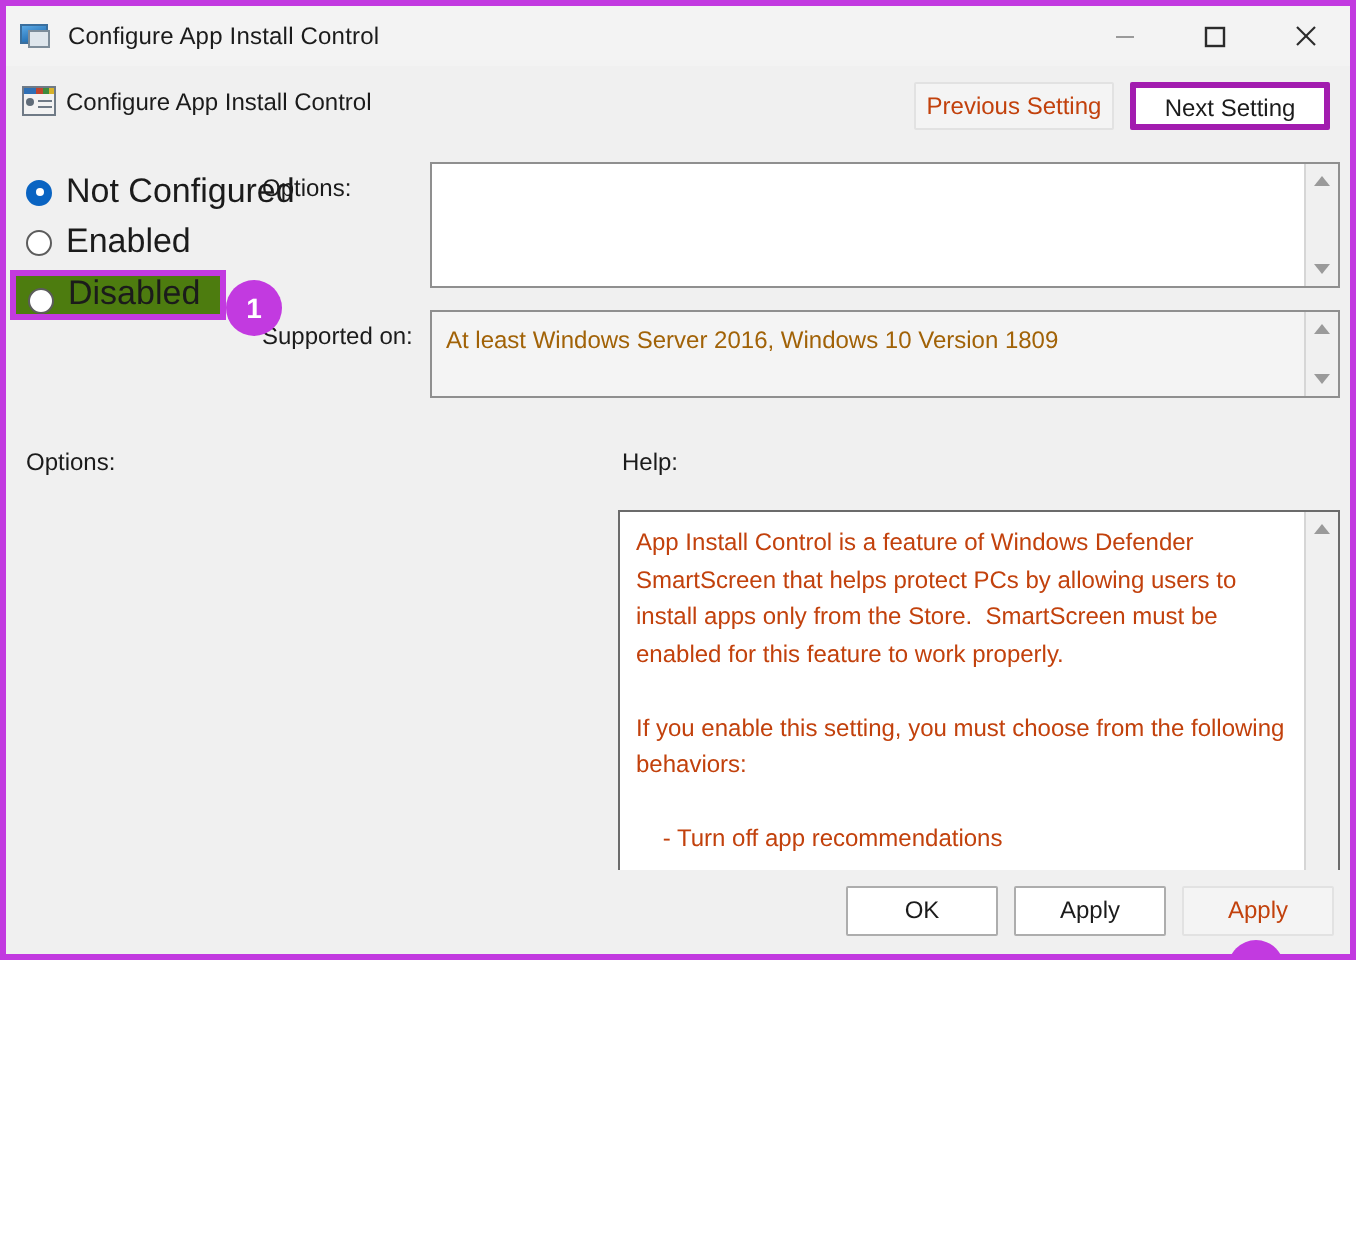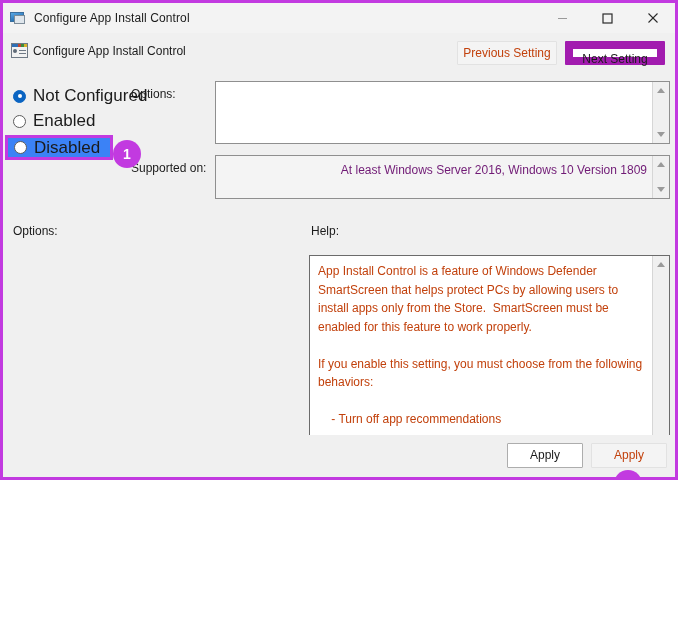--- a/index.html
+++ b/index.html
@@ -154,21 +154,21 @@
     text-align: center;
     box-sizing: border-box;
     border-radius: 1px;
   }
   .btn.disabled {
     color: #c2410c;
     background: #f4f4f4;
     border: 1px solid #e2e2e2;
   }
   .btn.focused {
-    border: 8px solid #a21caf;
+    border: 3px solid #a21caf;
     line-height: 20px;
   }
 
   
   .toparea {
     position: absolute;
     left: 0; top: 72px;
     width: 672px;
     height: 140px;
   }
@@ -209,24 +209,25 @@
   }
   .radio-label {
     font-size: 17px;
     color: #1b1b1b;
     white-space: nowrap;
   }
   .radio-row.highlighted {
     position: relative;
     width: 108px;
     border: 3px solid #c23ae0;
-    background: #3b82f6;
+    background: #4d7c0f;
     height: 25px;
     margin-left: -4px;
     padding-left: 6px;
+    align-items: flex-end;
   }
 
   .lbl {
     position: absolute;
     font-size: 12px;
     color: #1b1b1b;
     white-space: nowrap;
   }
   #comment-label { left: 128px; top: 12px; }
   #supported-label { left: 128px; top: 86px; }
@@ -244,23 +245,22 @@
   #supported-field {
     left: 212px; top: 80px;
     width: 455px; height: 44px;
     background: #f4f4f4;
   }
   .field-text {
     position: absolute;
     left: 7px; top: 7px;
     right: 22px;
     font-size: 12px;
-    color: #701a75;
+    color: #a16207;
     line-height: 15px;
-    text-align: right;
   }
 
   
   .vscroll {
     position: absolute;
     right: 0; top: 0;
     width: 17px;
     height: 100%;
     background: #f0f0f0;
     border-left: 1px solid #d6d6d6;
@@ -518,20 +518,21 @@
           <span class="tri-up"></span>
         </div>
       <div class="arrow down">
           <span class="tri-down"></span>
         </div>
     </div>
   </div>
 
   <div id="bottom-bar">
     <div class="action-buttons">
+      <button class="btn">OK</button>
       <button class="btn">Apply</button>
       <button class="btn disabled">Apply</button>
     </div>
   </div>
 
   <svg class="anno-svg" viewBox="0 0 672 623">
 
     <g>
       <line x1="622" y1="490" x2="622" y2="570" stroke="#c23ae0" stroke-width="5"></line>
       <polygon points="622,591 608,565 636,565" fill="#c23ae0"></polygon>

